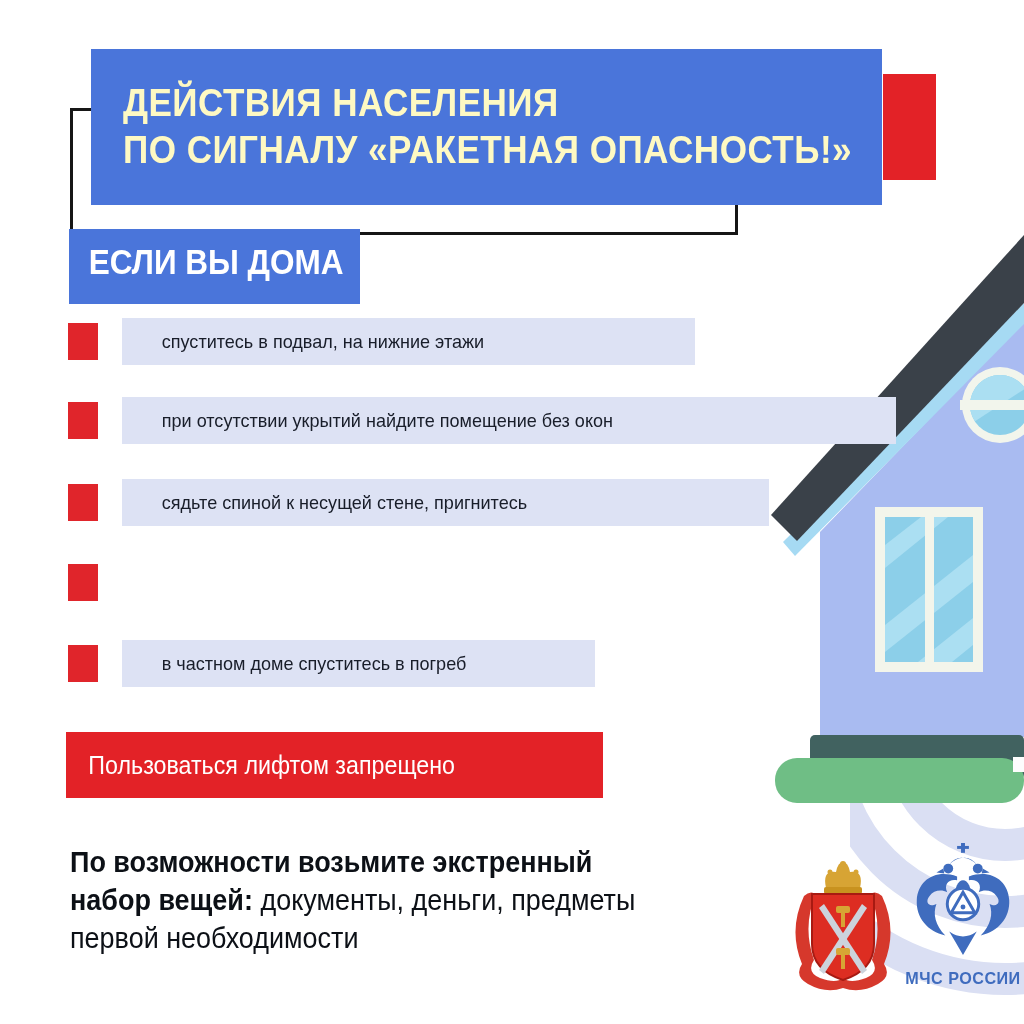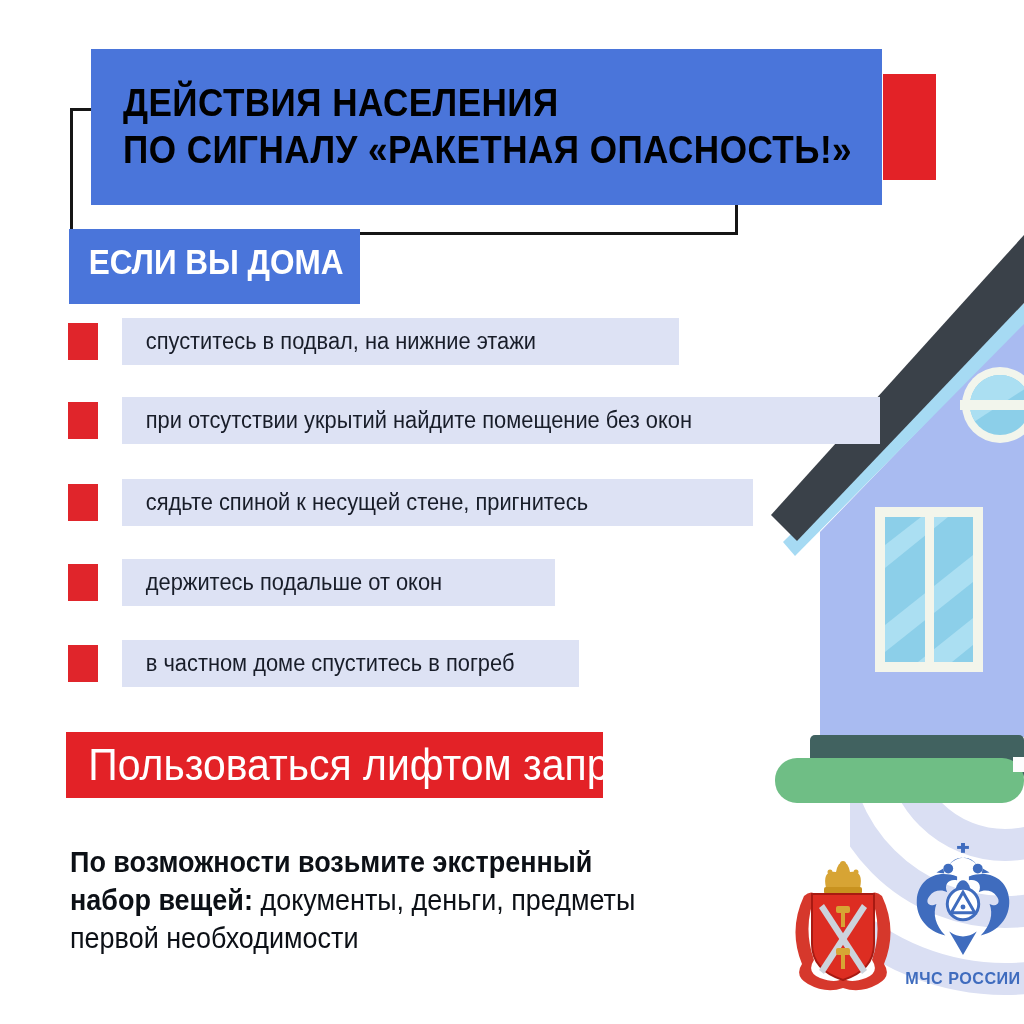--- a/index.html
+++ b/index.html
@@ -12,49 +12,49 @@
     position:absolute; left:70px; top:108px; width:662px; height:121px;
     border:3px solid #161616; z-index:1; background:transparent;
   }
   
   .accent {
     position:absolute; left:883px; top:74px; width:53px; height:106px;
     background:#e32227; z-index:2;
   }
   .title-box {
     position:absolute; left:91px; top:49px; width:791px; height:156px;
-    background:#4a75da; z-index:3; color:#000000;
+    background:#4a75da; z-index:3; color:#fef9c3;
   }
   .title-box .tline {
     font-weight:700; font-size:39px; line-height:47px; letter-spacing:.5px;
     transform:scaleX(.9); transform-origin:left center; white-space:nowrap;
   }
   .title-inner { padding:30px 0 0 32px; }
   .section-box {
     position:absolute; left:69px; top:229px; width:291px; height:75px;
     background:#4a75da; z-index:3; color:#ffffff;
   }
   .section-box span {
     display:inline-block; font-weight:700; font-size:35px; line-height:65px;
     padding-left:22px; transform:scaleX(.9); transform-origin:left center; white-space:nowrap;
   }
   .bullet {
     position:absolute; left:68px; width:30px; height:37px; background:#e0252b; z-index:4;
   }
   .bar {
     position:absolute; left:122px; height:47px; background:#dde2f4; z-index:4;
-    color:#181d29; font-size:23px; line-height:47px; white-space:nowrap;
+    color:#181d29; font-size:19px; line-height:47px; white-space:nowrap;padding-left:16px;
   }
   .bar span {
     display:inline-block; padding-left:25px; transform:scaleX(.95);
     transform-origin:left center;
   }
   .warning {
     position:absolute; left:66px; top:732px; width:537px; height:66px;
-    background:#e32227; z-index:4; color:#ffffff; font-size:44px; line-height:66px;
+    background:#e32227; z-index:4; color:#ffffff; font-size:25px; line-height:66px;
     white-space:nowrap;
   }
   .warning span {
     display:inline-block; padding-left:24px; transform:scaleX(.93); transform-origin:left center;
   }
   .note {
     position:absolute; left:70px; top:843px; width:640px; z-index:4;
     color:#0c1016; font-size:29px; line-height:38px;
     transform:scaleX(.93); transform-origin:left top;
   }
@@ -146,23 +146,20 @@
   <div class="bar" style="top:397px; width:758px">
     <span>при отсутствии укрытий найдите помещение без окон</span>
   </div>
 
   <div class="bullet" style="top:484px"></div>
   <div class="bar" style="top:479px; width:631px">
     <span>сядьте спиной к несущей стене, пригнитесь</span>
   </div>
 
   <div class="bullet" style="top:564px"></div>
-  <div class="bar" style="top:559px; width:433px">
-    <span>держитесь подальше от окон</span>
-  </div>
 
   <div class="bullet" style="top:645px"></div>
   <div class="bar" style="top:640px; width:457px">
     <span>в частном доме спуститесь в погреб</span>
   </div>
 
   <div class="warning">
     <span>Пользоваться лифтом запрещено</span>
   </div>
 

